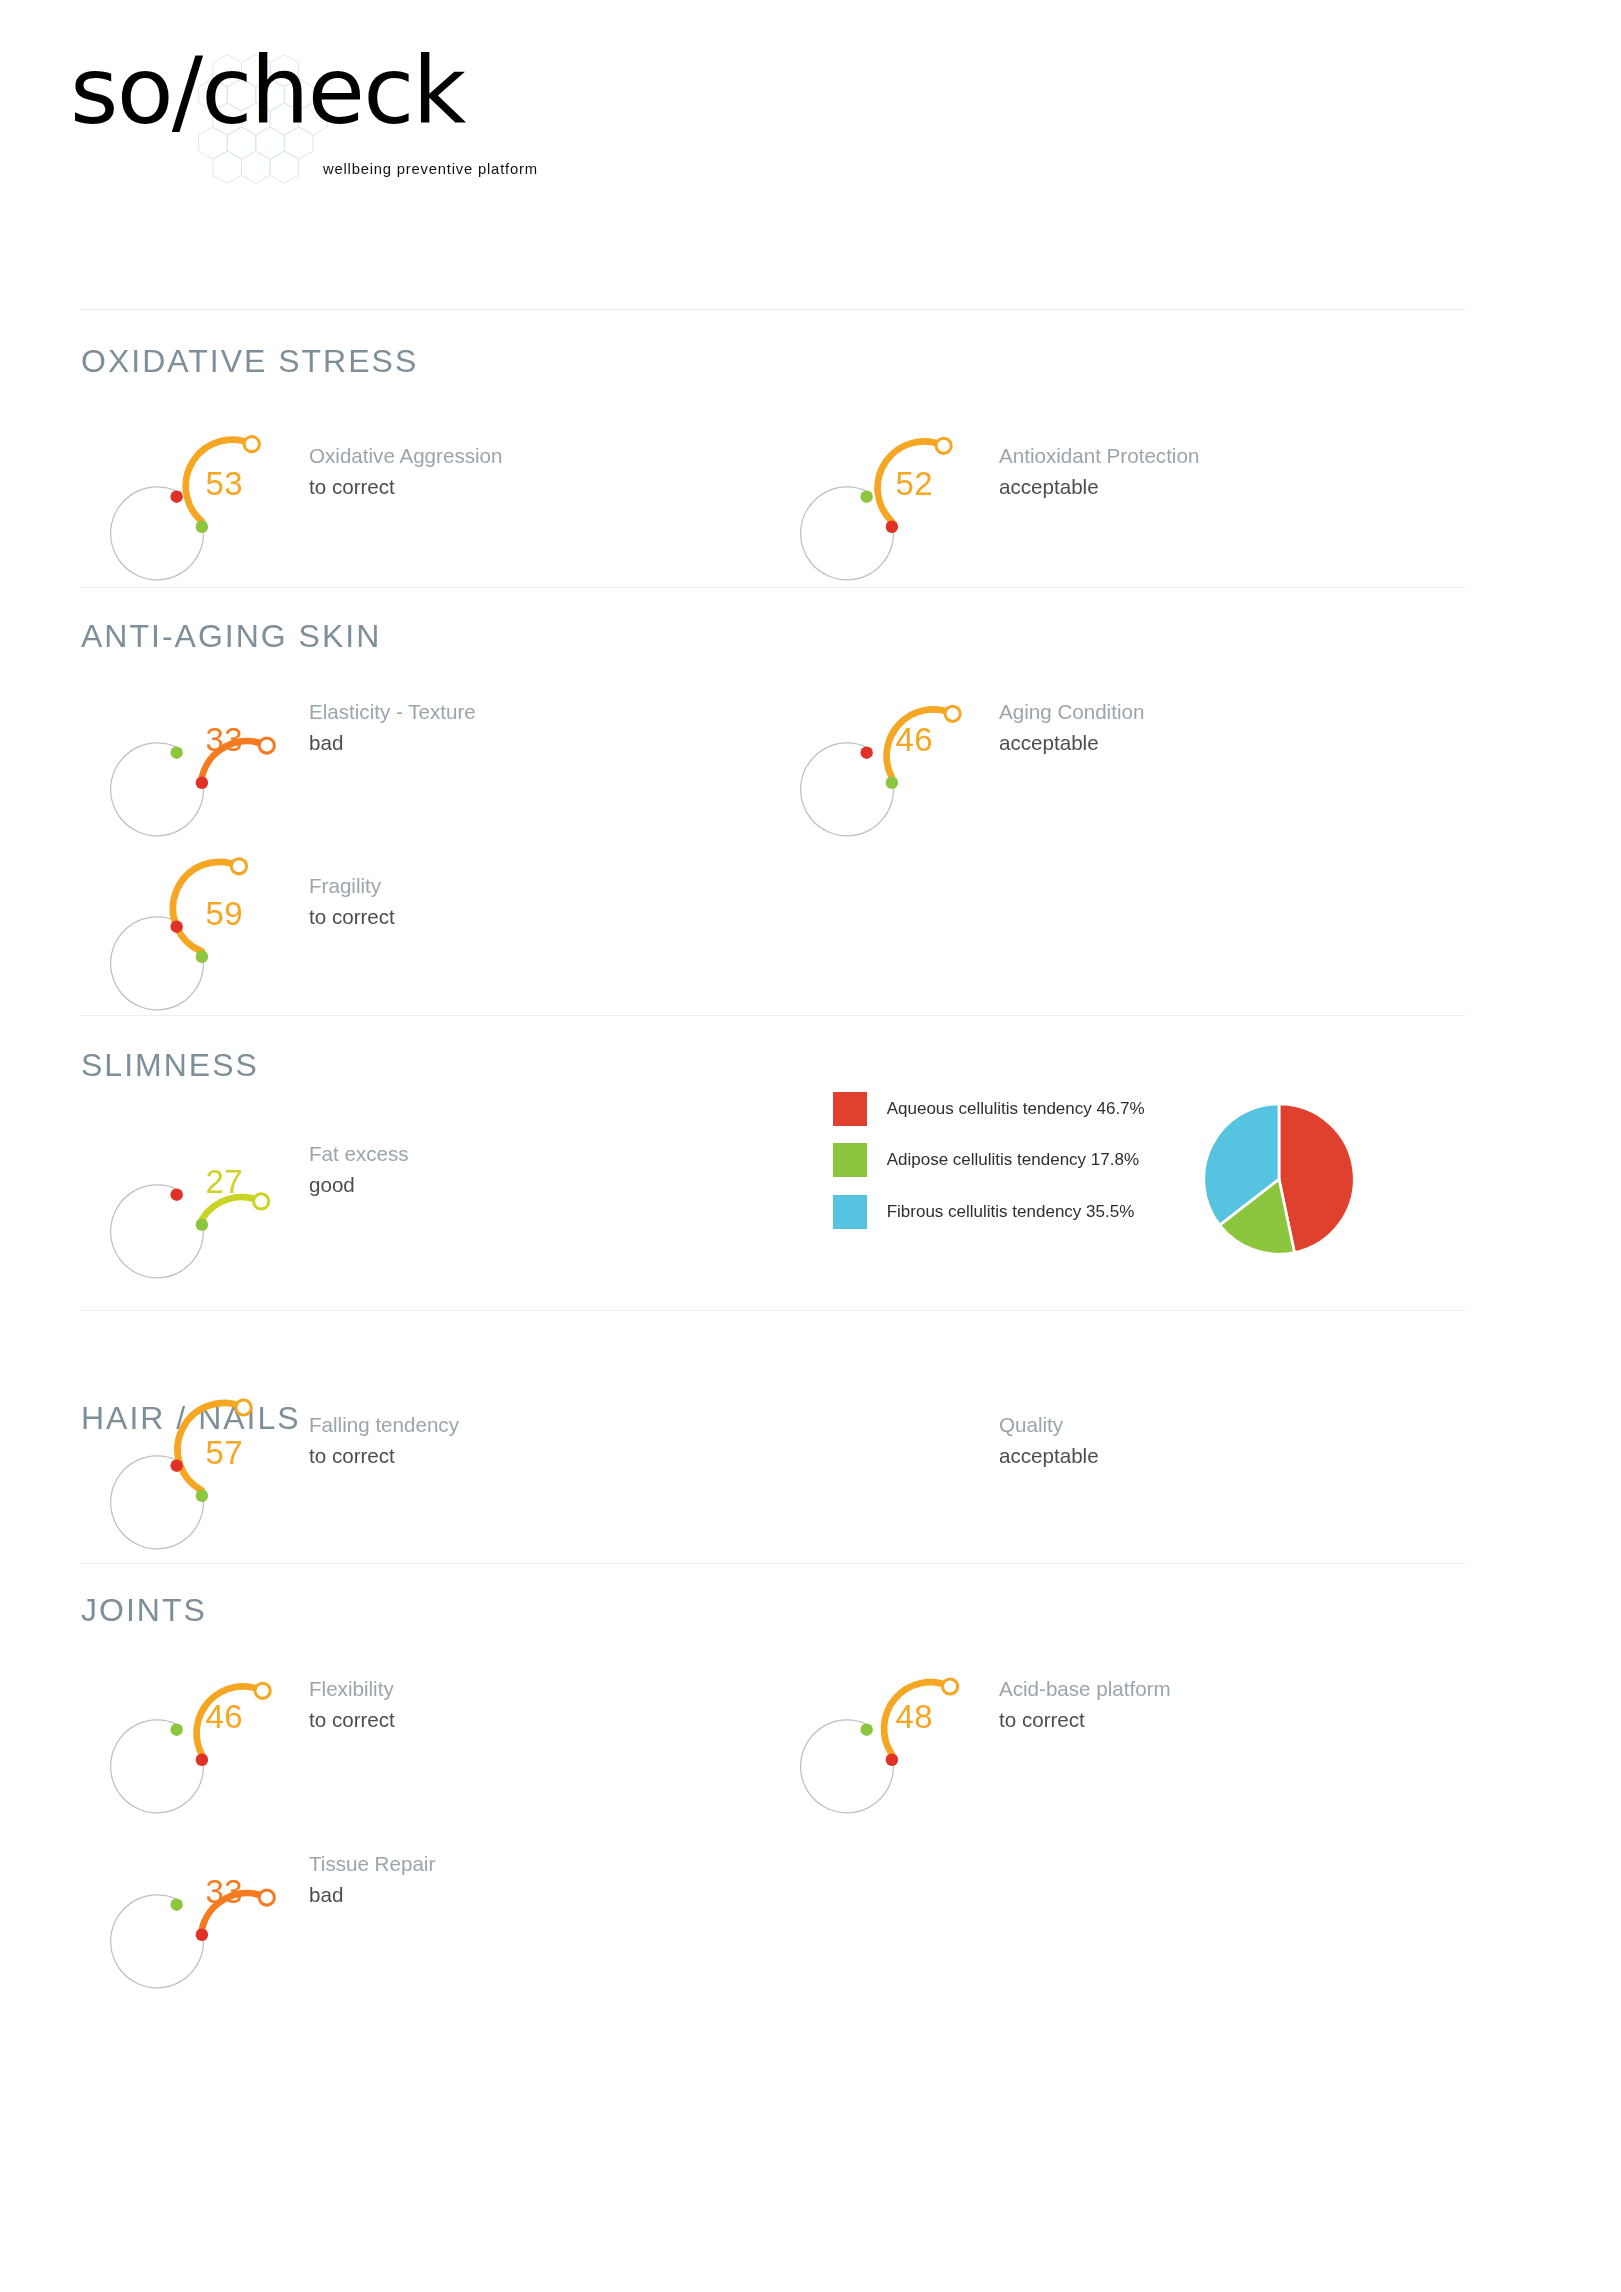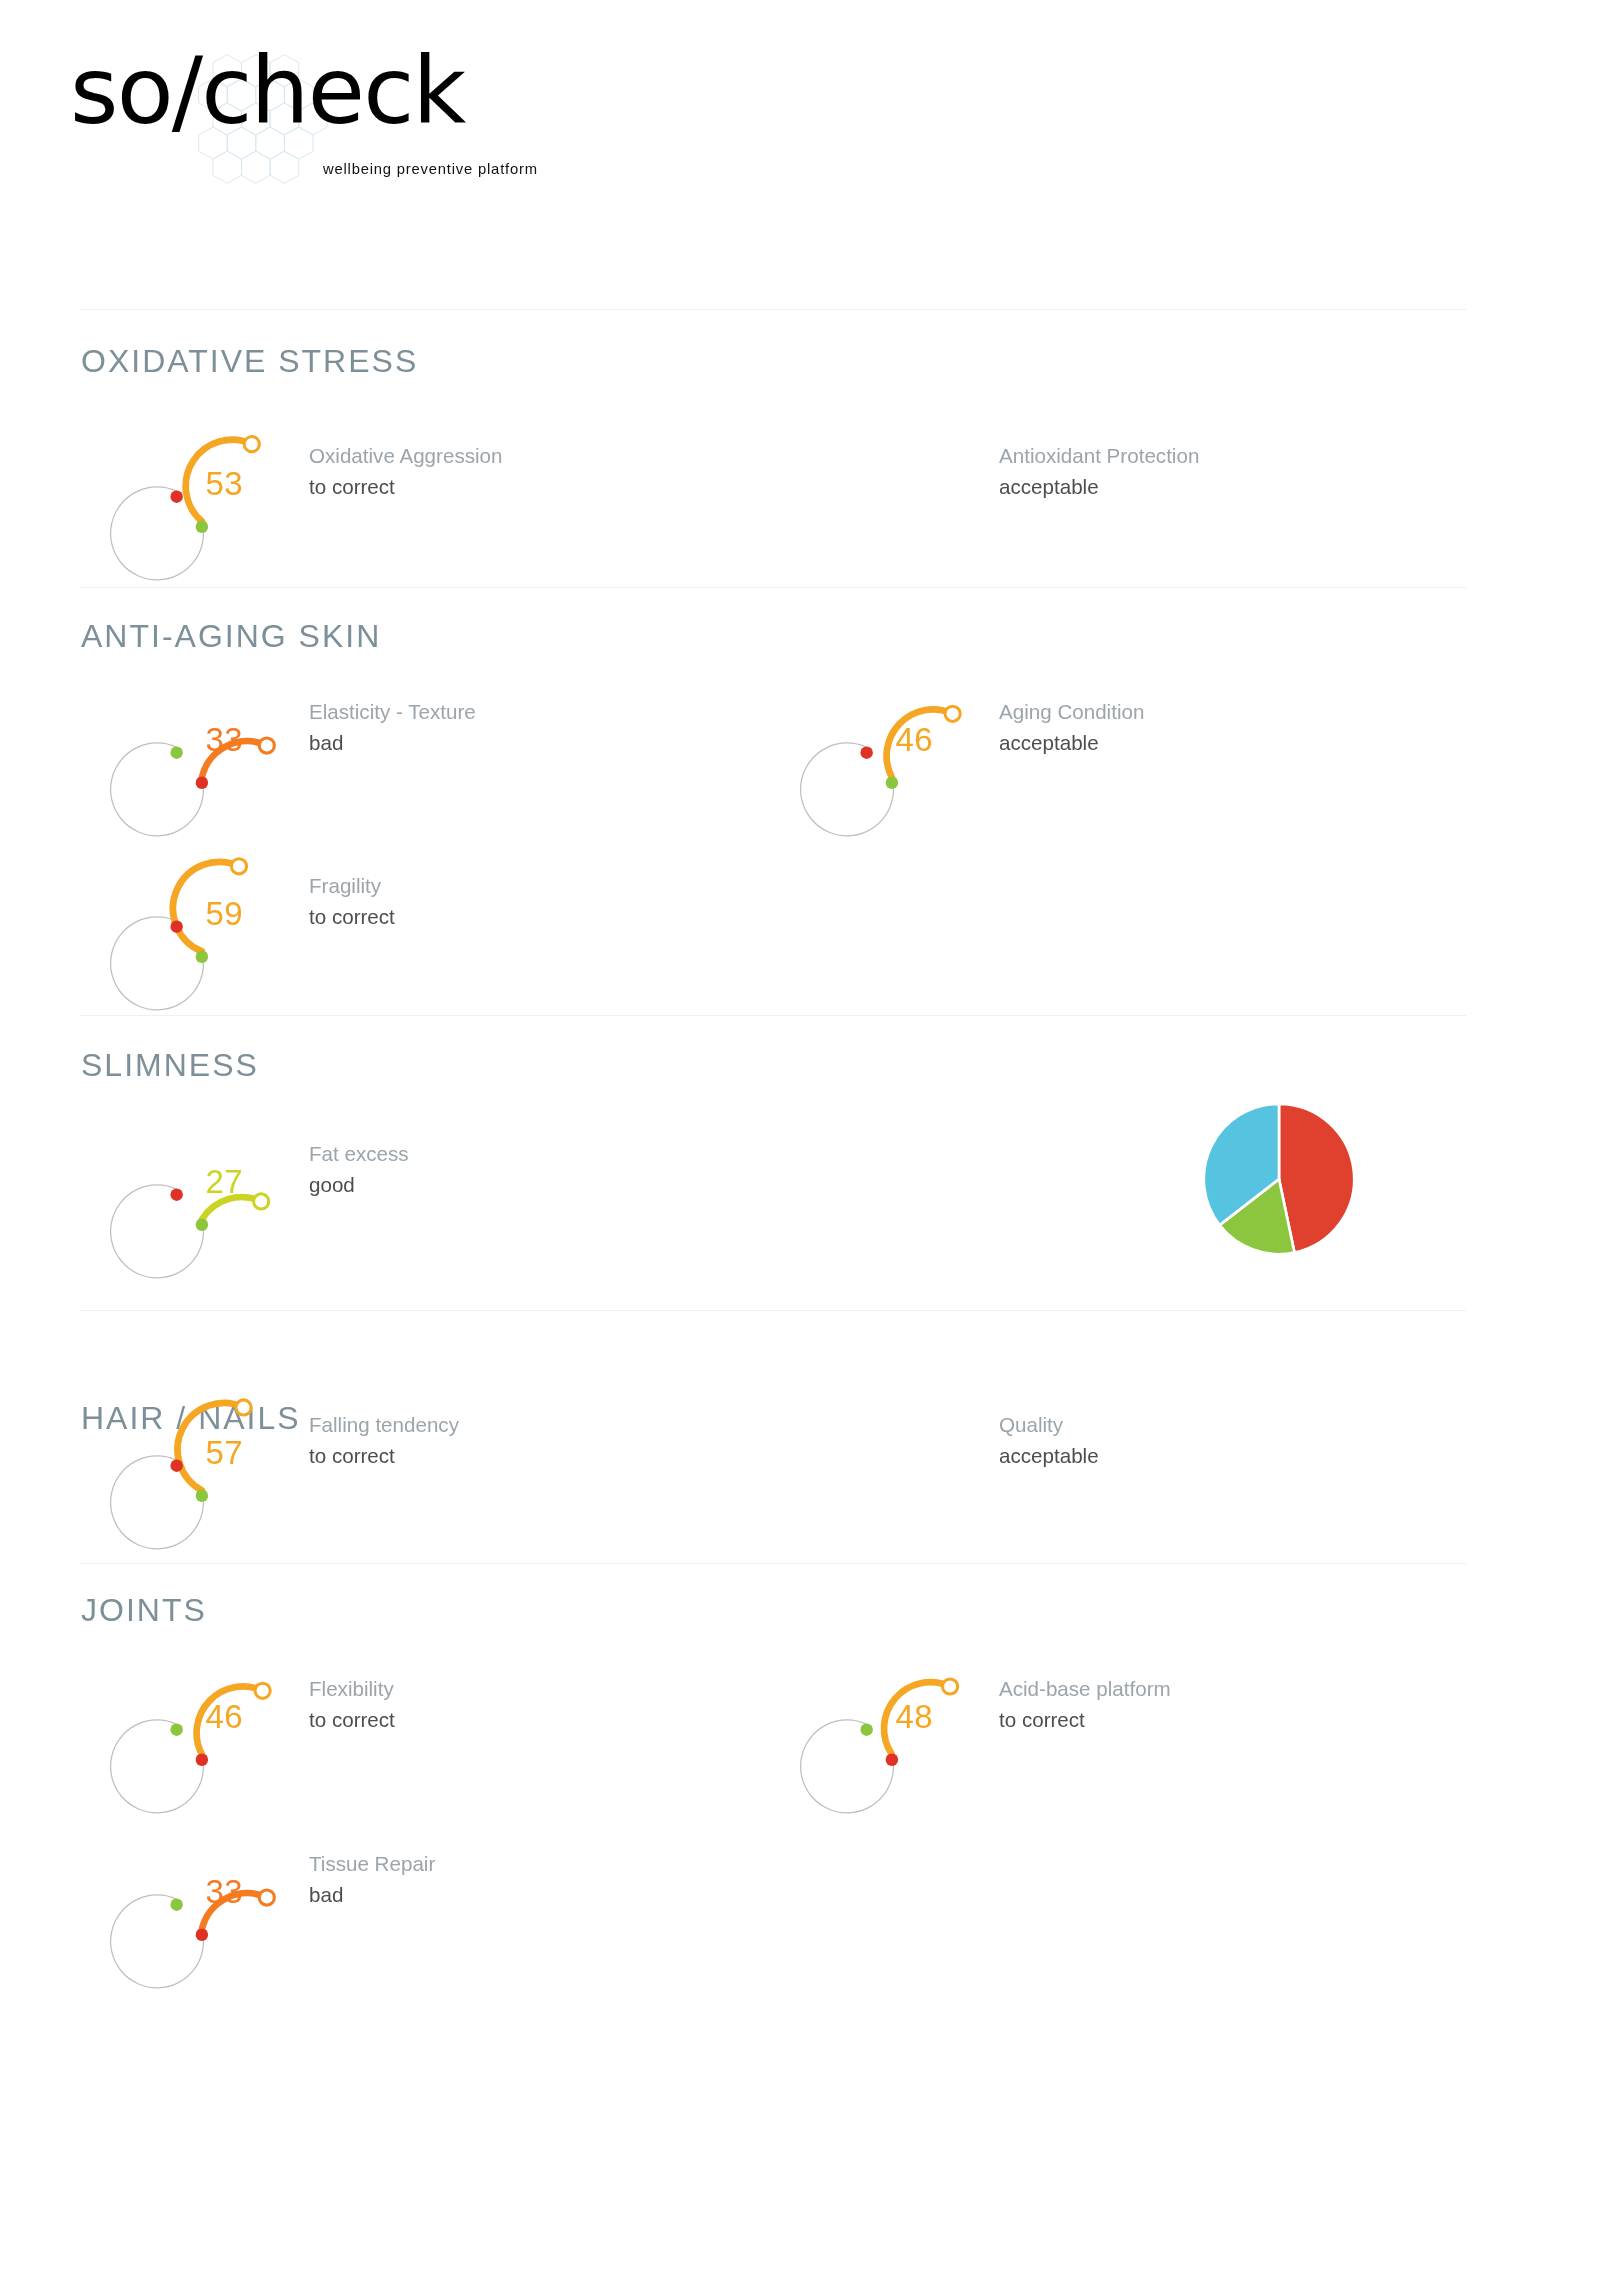--- a/index.html
+++ b/index.html
@@ -210,20 +210,30 @@
             <circle cx="19.77" cy="91.46" r="7" fill="#e03127"></circle>
           </svg>
           <div class="gauge-value" style="color: rgb(245, 166, 35);">53</div>
         </div>
         <div class="metric-text">
           <div class="metric-name">Oxidative Aggression</div>
           <div class="metric-status">to correct</div>
         </div>
       </div>
       <div class="metric" style="left: 849px; top: 415px;">
+        <div class="gauge">
+          <svg viewBox="0 0 140 150" width="125" height="134">
+            <path d="M 48.02 119.13 A 52 52 0 1 1 19.77 85.46" fill="none" stroke="#bfbfbf" stroke-width="1.4" stroke-linecap="round"></path>
+            <path d="M 48.02 119.13 A 52 52 0 0 1 105.99 34.47" fill="none" stroke="#f5a623" stroke-width="7.5" stroke-linecap="round"></path>
+            <circle cx="105.99" cy="34.47" r="8.5" fill="#ffffff" stroke="#f5a623" stroke-width="3.4"></circle>
+            <circle cx="48.02" cy="125.13" r="7" fill="#e03127"></circle>
+            <circle cx="19.77" cy="91.46" r="7" fill="#8cc63e"></circle>
+          </svg>
+          <div class="gauge-value" style="color: rgb(245, 166, 35);">52</div>
+        </div>
         <div class="metric-text">
           <div class="metric-name">Antioxidant Protection</div>
           <div class="metric-status">acceptable</div>
         </div>
       </div>
       <div class="divider" style="top: 587px;"></div>
       <div class="section-title" style="top: 618px;">ANTI-AGING SKIN</div>
       <div class="metric" style="left: 159px; top: 671px;">
         <div class="gauge">
           <svg viewBox="0 0 140 150" width="125" height="134">
@@ -284,20 +294,34 @@
             <circle cx="19.77" cy="91.46" r="7" fill="#e03127"></circle>
           </svg>
           <div class="gauge-value" style="color: rgb(203, 211, 36);">27</div>
         </div>
         <div class="metric-text">
           <div class="metric-name">Fat excess</div>
           <div class="metric-status">good</div>
         </div>
       </div>
       <div class="cellulitis-block" style="left: 833px; top: 1088px;">
+        <div class="legend">
+          <div class="legend-row">
+            <span class="legend-swatch" style="background: rgb(224, 64, 46);"></span>
+            <span class="legend-label">Aqueous cellulitis tendency 46.7%</span>
+          </div>
+          <div class="legend-row">
+            <span class="legend-swatch" style="background: rgb(140, 198, 62);"></span>
+            <span class="legend-label">Adipose cellulitis tendency 17.8%</span>
+          </div>
+          <div class="legend-row">
+            <span class="legend-swatch" style="background: rgb(86, 195, 224);"></span>
+            <span class="legend-label">Fibrous cellulitis tendency 35.5%</span>
+          </div>
+        </div>
         <div class="pie-wrap">
           <svg viewBox="0 0 172 172" width="154" height="154">
             <path d="M 86 86 L 86.00 2.00 A 84 84 0 0 1 103.29 168.20 Z" fill="#e0402e" stroke="#ffffff" stroke-width="3"></path>
             <path d="M 86 86 L 103.29 168.20 A 84 84 0 0 1 19.63 137.48 Z" fill="#8cc63e" stroke="#ffffff" stroke-width="3"></path>
             <path d="M 86 86 L 19.63 137.48 A 84 84 0 0 1 86.00 2.00 Z" fill="#56c3e0" stroke="#ffffff" stroke-width="3"></path>
           </svg>
         </div>
       </div>
       <div class="divider" style="top: 1310px;"></div>
       <div class="section-title" style="top: 1400px;">HAIR / NAILS</div>

